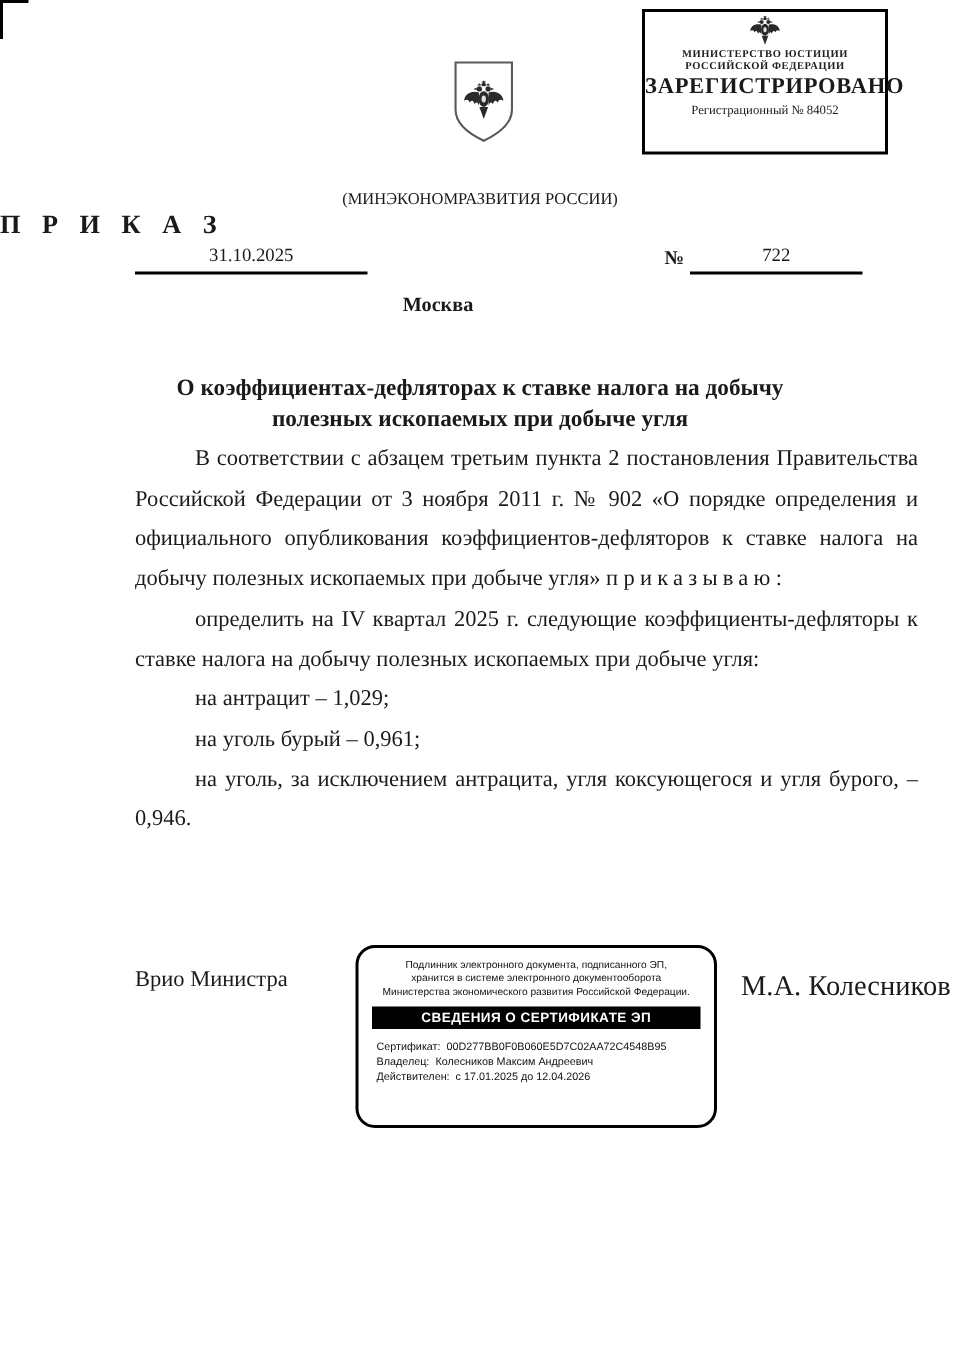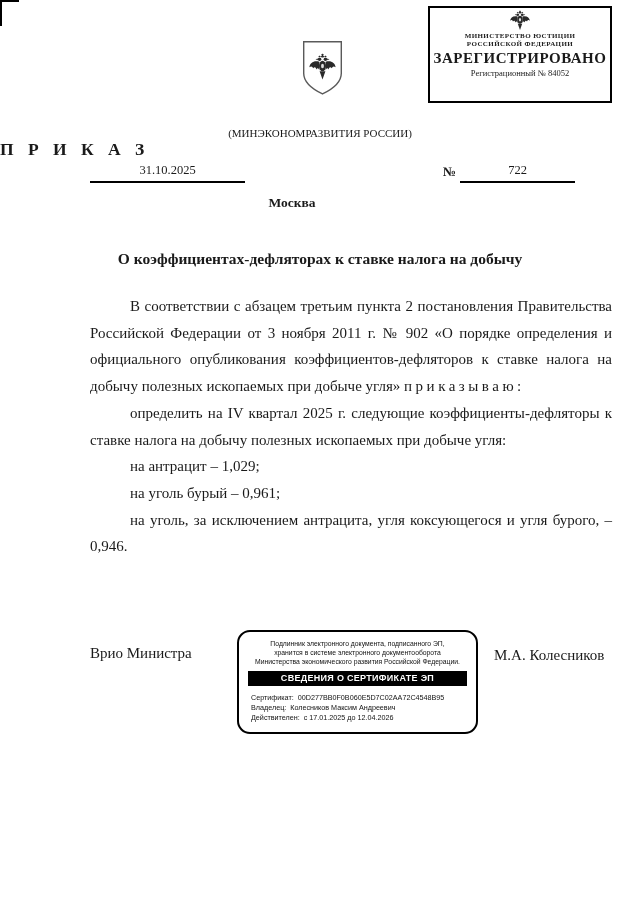--- a/index.html
+++ b/index.html
@@ -12,21 +12,21 @@
     overflow:hidden;
     margin:0 auto;
   }
   .abs{position:absolute;}
   
   .artifact-v{left:0;top:0;width:2px;height:26px;background:#000;}
   .artifact-h{left:0;top:0;width:19px;height:2px;background:#000;}
 
   
   .reg-stamp{
-    left:428px;top:6px;width:184px;height:97px;
+    left:428px;top:6px;width:164px;height:97px;
     border:2px solid #000;
     box-sizing:border-box;
     text-align:center;
   }
   .reg-stamp .emblem{margin-top:2px;height:22px;}
   .reg-ministry{font-size:7px;line-height:8px;font-weight:600;letter-spacing:.4px;color:#222;}
   .reg-registered{font-size:15px;font-weight:700;letter-spacing:.5px;margin-top:2px;line-height:16px;}
   .reg-number{font-size:8.5px;margin-top:3px;line-height:9px;}
   .reg-date{font-size:12.5px;margin-top:3px;line-height:13px;}
 
@@ -46,24 +46,24 @@
 
   .doc-title{left:0;top:249px;width:640px;text-align:center;font-weight:700;font-size:15.5px;line-height:20.5px;}
 
   
   .body-text{left:90px;top:293px;width:522px;font-size:15px;line-height:26.7px;text-align:justify;}
   .body-text p{margin:0;text-indent:40px;}
   .spaced{letter-spacing:3.5px;}
 
   
   .sig-position{left:90px;top:645px;font-size:15px;}
-  .sig-name{left:494px;top:647px;font-size:15px;}
+  .sig-name{left:494px;top:647px;font-size:19px;}
 
   .esign-box{
-    left:237px;top:630px;width:241px;height:104px;
+    left:237px;top:630px;width:241px;height:122px;
     border:2.5px solid #000;border-radius:13px;
     box-sizing:border-box;
     font-family:"Liberation Sans","DejaVu Sans",sans-serif;
     text-align:center;
   }
   .esign-disclaimer{margin-top:7px;font-size:6.8px;line-height:9px;color:#111;}
   .esign-bar{
     margin:5px auto 0;width:219px;height:15px;
     background:#000;color:#fff;
     font-size:9px;font-weight:700;line-height:15px;letter-spacing:.3px;
@@ -134,20 +134,21 @@
   <div class="abs doc-type">П Р И К А З</div>
 
   <div class="abs date-line">31.10.2025</div>
   <div class="abs num-sign">№</div>
   <div class="abs num-line">722</div>
 
   <div class="abs city">Москва</div>
 
   <div class="abs doc-title">
     <div>О коэффициентах-дефляторах к ставке налога на добычу</div>
+    <div>полезных ископаемых при добыче угля</div>
   </div>
 
   <div class="abs body-text">
     <p><span>В соответствии с абзацем третьим пункта 2 постановления Правительства Российской Федерации от 3 ноября 2011 г. № 902 «О порядке определения и официального опубликования коэффициентов-дефляторов к ставке налога на добычу полезных ископаемых при добыче угля» </span><span class="spaced">приказываю:</span></p>
     <p>определить на IV квартал 2025 г. следующие коэффициенты-дефляторы к ставке налога на добычу полезных ископаемых при добыче угля:</p>
     <p>на антрацит – 1,029;</p>
     <p>на уголь бурый – 0,961;</p>
     <p>на уголь, за исключением антрацита, угля коксующегося и угля бурого, – 0,946.</p>
   </div>
 

